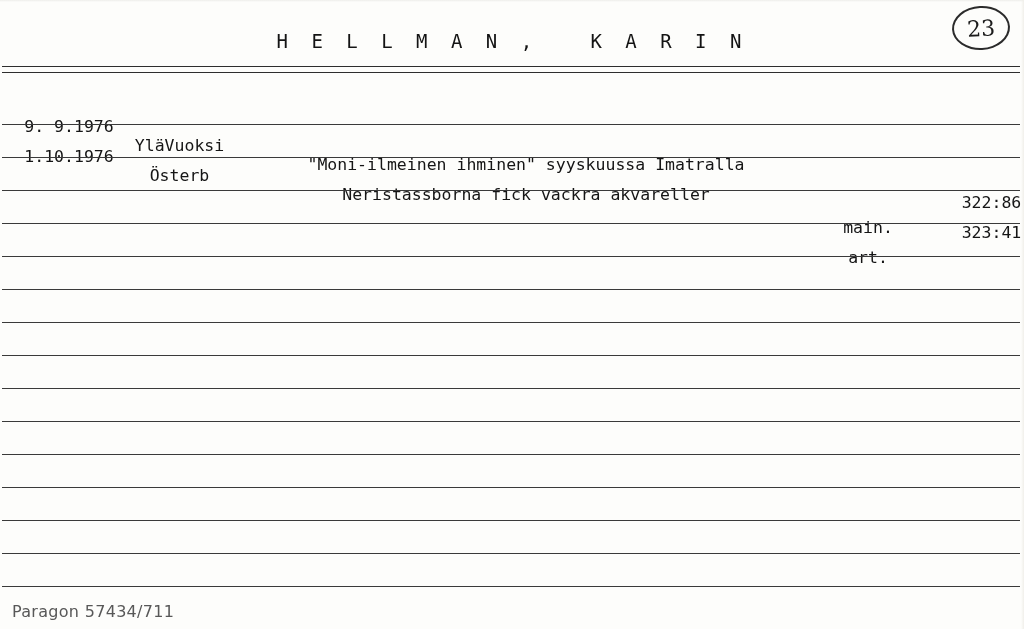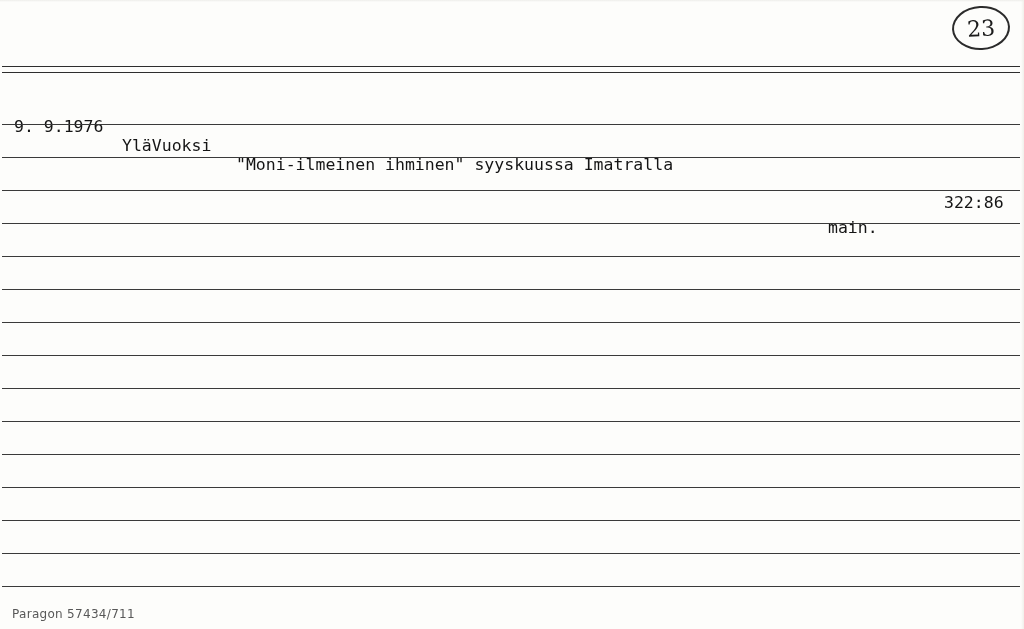--- a/index.html
+++ b/index.html
@@ -67,20 +67,21 @@
 
   
   .entry {
     position: absolute;
     left: 0;
     width: 1024px;
     height: 28px;
     font-size: 16.5px;
     white-space: pre;
     color: #151515;
+    text-align: center;
   }
   .entry .col-date {
     position: absolute;
     left: 14px;
     width: 110px;
     letter-spacing: 0px;
   }
   .entry .col-source {
     position: absolute;
     left: 122px;
@@ -101,21 +102,21 @@
     position: absolute;
     left: 944px;
     width: 95px;
   }
 
   
   .footer-imprint {
     position: absolute;
     left: 12px;
     bottom: 8px;
-    font-size: 12px;
+    font-size: 16px;
     font-family: "DejaVu Sans", sans-serif;
     color: #585858;
     letter-spacing: 0.3px;
   }
 
   
   .edge-top {
     position: absolute;
     top: 0; left: 0; width: 1024px; height: 2px;
     background: linear-gradient(to bottom, #eeeeea, transparent);
@@ -129,33 +130,41 @@
 </head>
 <body>
 
 <div class="card">
 
   <div class="edge-top"></div>
   <div class="edge-right"></div>
 
   <div class="card-number">23</div>
 
+  <div class="header-name">H E L L M A N ,   K A R I N</div>
 
   <div class="rule header-rule-top" style="top: 66px;"></div>
   <div class="rule header-rule-bottom" style="top: 72px;"></div>
 
   <div class="entry" style="top: 98px;">
     <span class="col-date">9. 9.1976</span>
     <span class="col-source">YläVuoksi</span>
     <span class="col-title">"Moni-ilmeinen ihminen" syyskuussa Imatralla</span>
     <span class="col-type">main.</span>
     <span class="col-ref">322:86</span>
   </div>
   <div class="rule" style="top: 124px;"></div>
 
+  <div class="entry" style="top: 128px;">
+    <span class="col-date">1.10.1976</span>
+    <span class="col-source">Österb</span>
+    <span class="col-title">Neristassborna fick vackra akvareller</span>
+    <span class="col-type">art.</span>
+    <span class="col-ref">323:41</span>
+  </div>
 
   <div class="rule" style="top: 157px;"></div>
   <div class="rule" style="top: 190px;"></div>
   <div class="rule" style="top: 223px;"></div>
   <div class="rule" style="top: 256px;"></div>
   <div class="rule" style="top: 289px;"></div>
   <div class="rule" style="top: 322px;"></div>
   <div class="rule" style="top: 355px;"></div>
   <div class="rule" style="top: 388px;"></div>
   <div class="rule" style="top: 421px;"></div>

